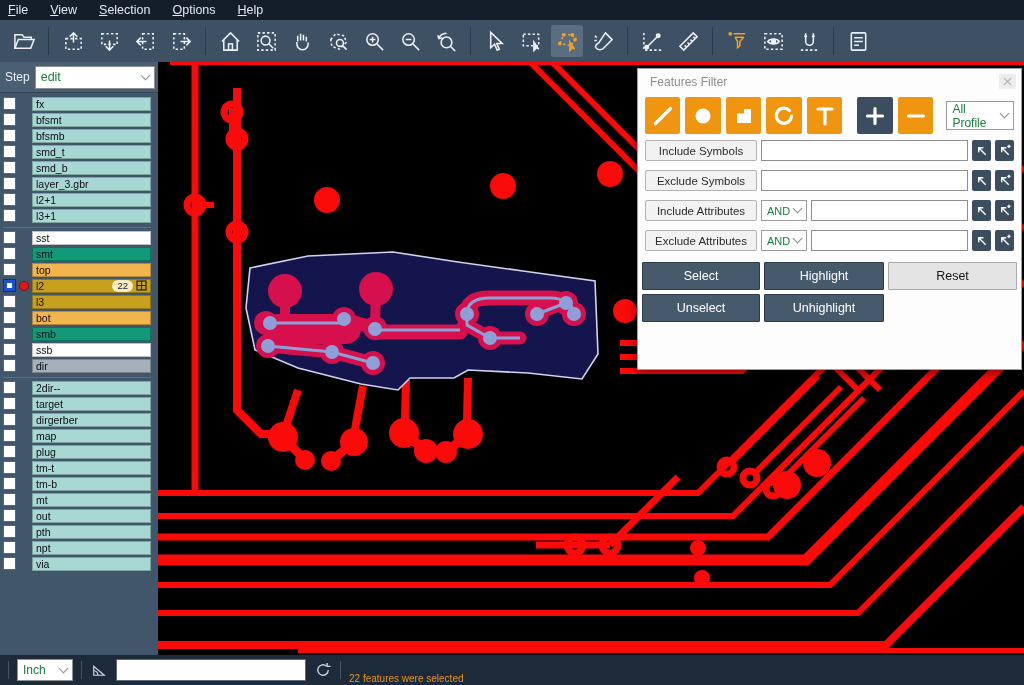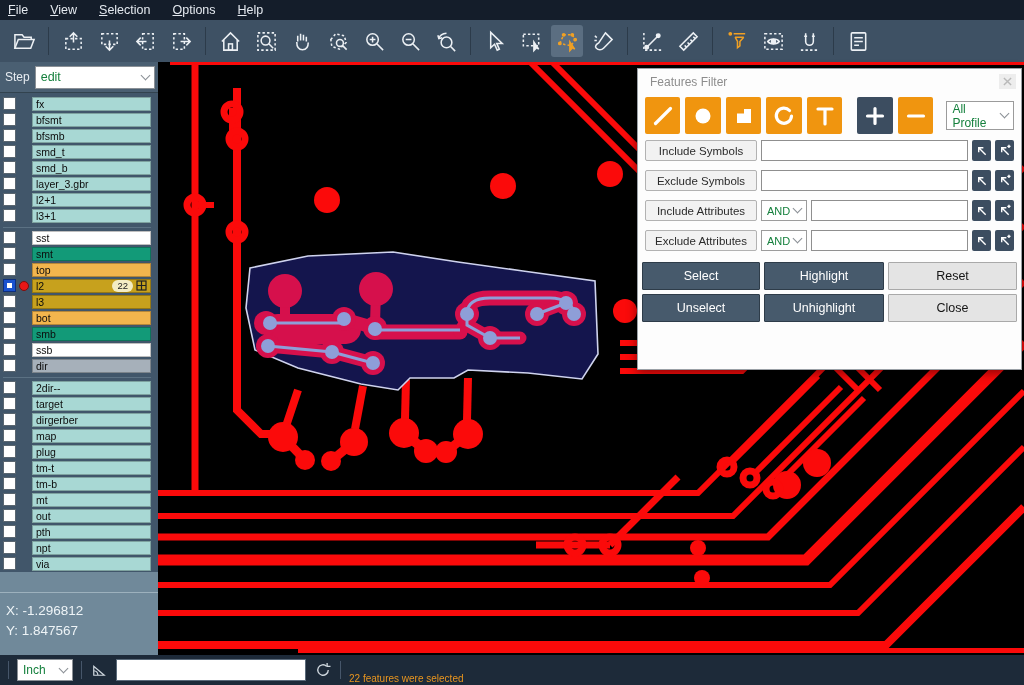--- a/index.html
+++ b/index.html
@@ -480,26 +480,20 @@
             </div>
           </div>
           <div class="lrow">
             <div class="cb"></div>
             <div class="slot"></div>
             <div class="bar" style="background: rgb(168, 216, 212);">
               <span class="nm">via</span>
             </div>
           </div>
         </div>
-      <div class="sidebottom">
-        <div class="coordbox">
-          <div>X: -1.296812</div>
-          <div>Y: 1.847567</div>
-        </div>
-      </div>
     </div>
 
     <div class="canvas">
       <svg width="866" height="593" viewBox="0 0 866 593">
         <rect width="866" height="593" fill="var(--cvbg)"></rect>
         <g stroke="var(--red)" fill="none">
           <rect x="12" y="0" width="854" height="3" fill="var(--red)" stroke="none"></rect>
           <path d="M37,0 V431" stroke-width="7"></path>
           <path d="M79,26 V348 L103,372 H132" stroke-width="8"></path>
           <path d="M74,46 V82" stroke-width="6"></path>
@@ -734,21 +728,20 @@
             </svg>
           </div>
         </div>
       </div>
     <div class="dbtns" id="dbtns">
         <div class="dbtn dark">Select</div>
         <div class="dbtn dark">Highlight</div>
         <div class="dbtn light">Reset</div>
         <div class="dbtn dark">Unselect</div>
         <div class="dbtn dark">Unhighlight</div>
-        <div class="dbtn light">Close</div>
       </div>
   </div>
 
   <div class="bottombar">
     <div class="bsep"></div>
     <div class="dd unitdd">
       <span>Inch</span>
       <span class="chev"></span>
     </div>
     <div class="bsep"></div>

